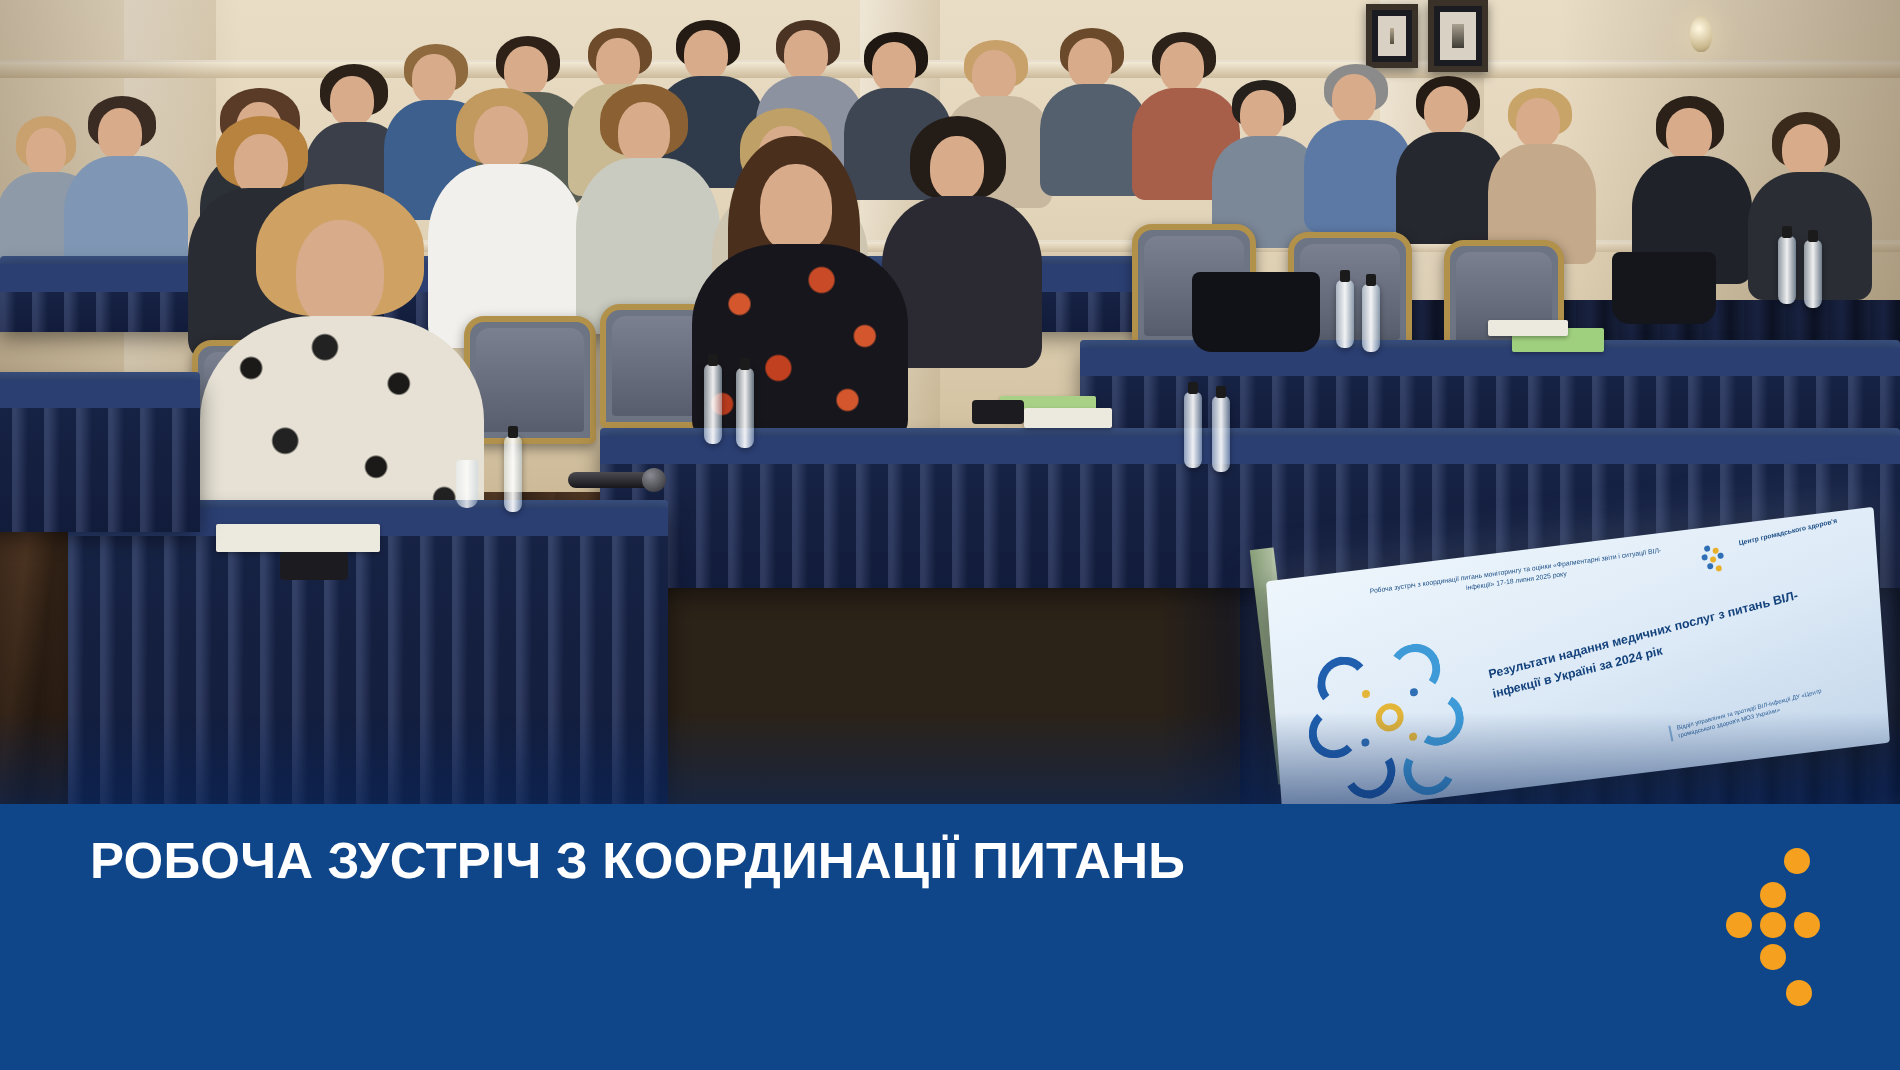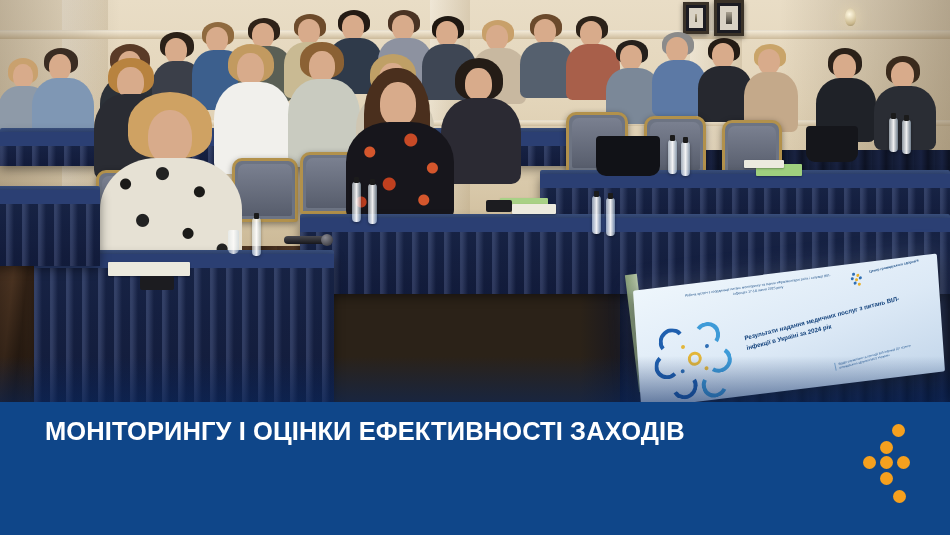--- a/index.html
+++ b/index.html
@@ -515,21 +515,21 @@
 
         <div class="slide-foot">Відділ управління та протидії ВІЛ-інфекції ДУ «Центр громадського здоров'я МОЗ України»</div>
       </div>
     </div>
 
     <div class="photo-fade"></div>
   </div>
 
   <div class="banner">
     <div class="headline">
-      <div>моніторингу і оцінки ефективності заходів</div>
+      <div>Робоча зустріч з координації питань</div>
     </div>
   </div>
 
   <div class="dots">
     <span style="left:30px;top:0px;"></span>
     <span style="left:18px;top:17px;"></span>
     <span style="left:1px;top:32px;"></span>
     <span style="left:18px;top:32px;"></span>
     <span style="left:35px;top:32px;"></span>
     <span style="left:18px;top:48px;"></span>

